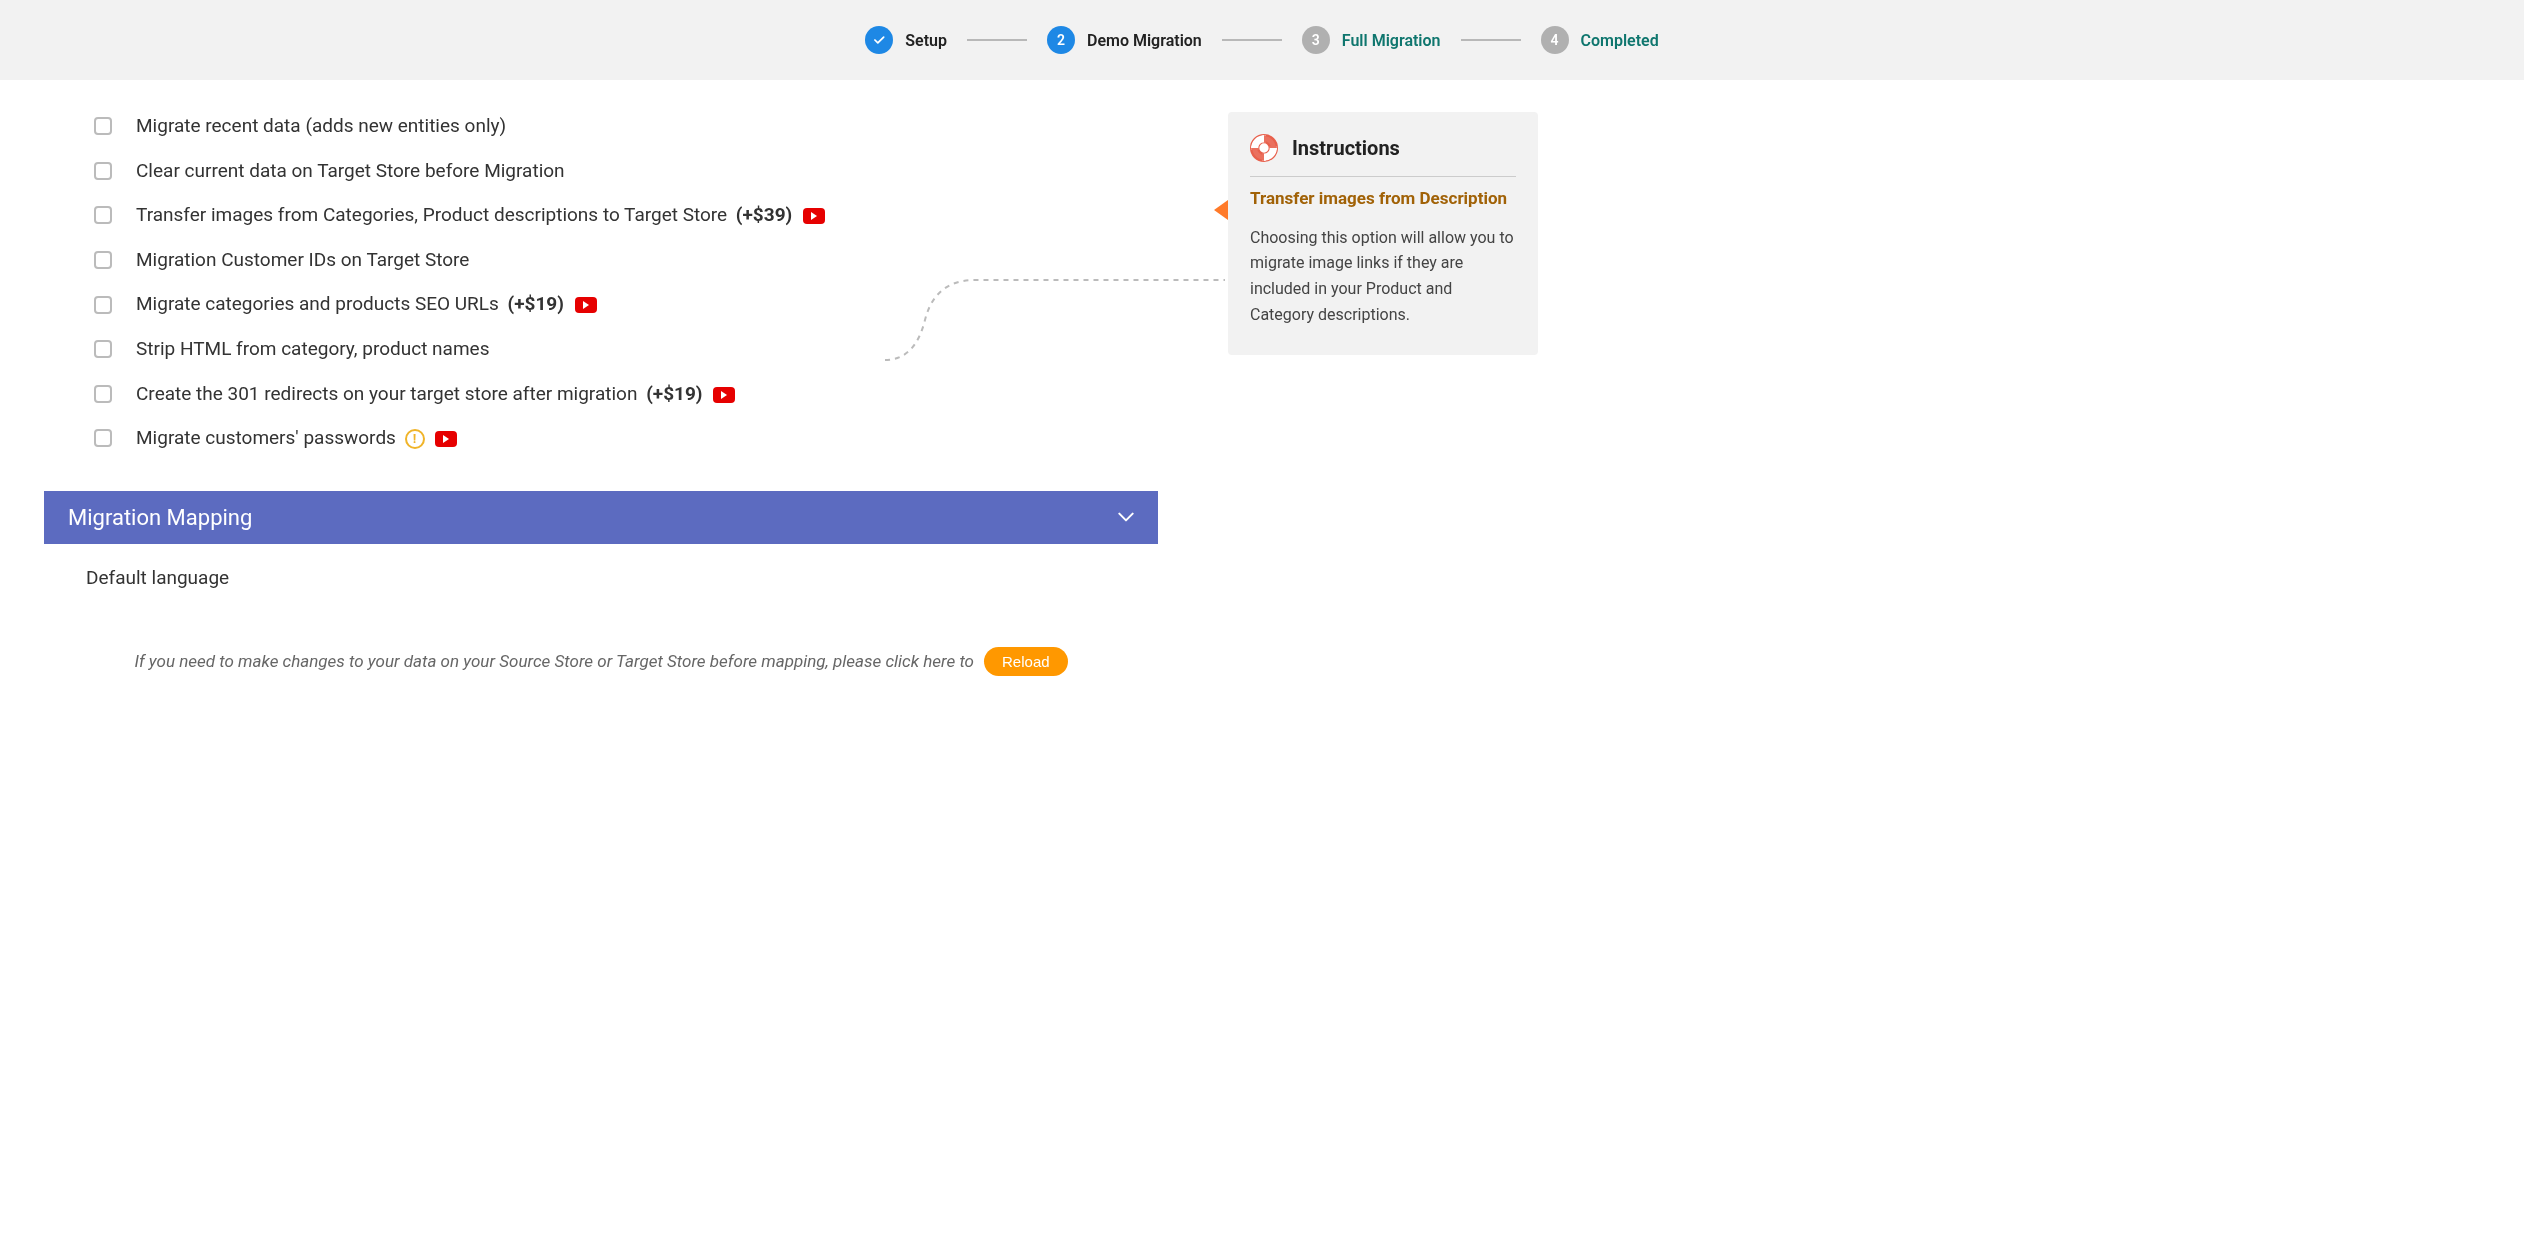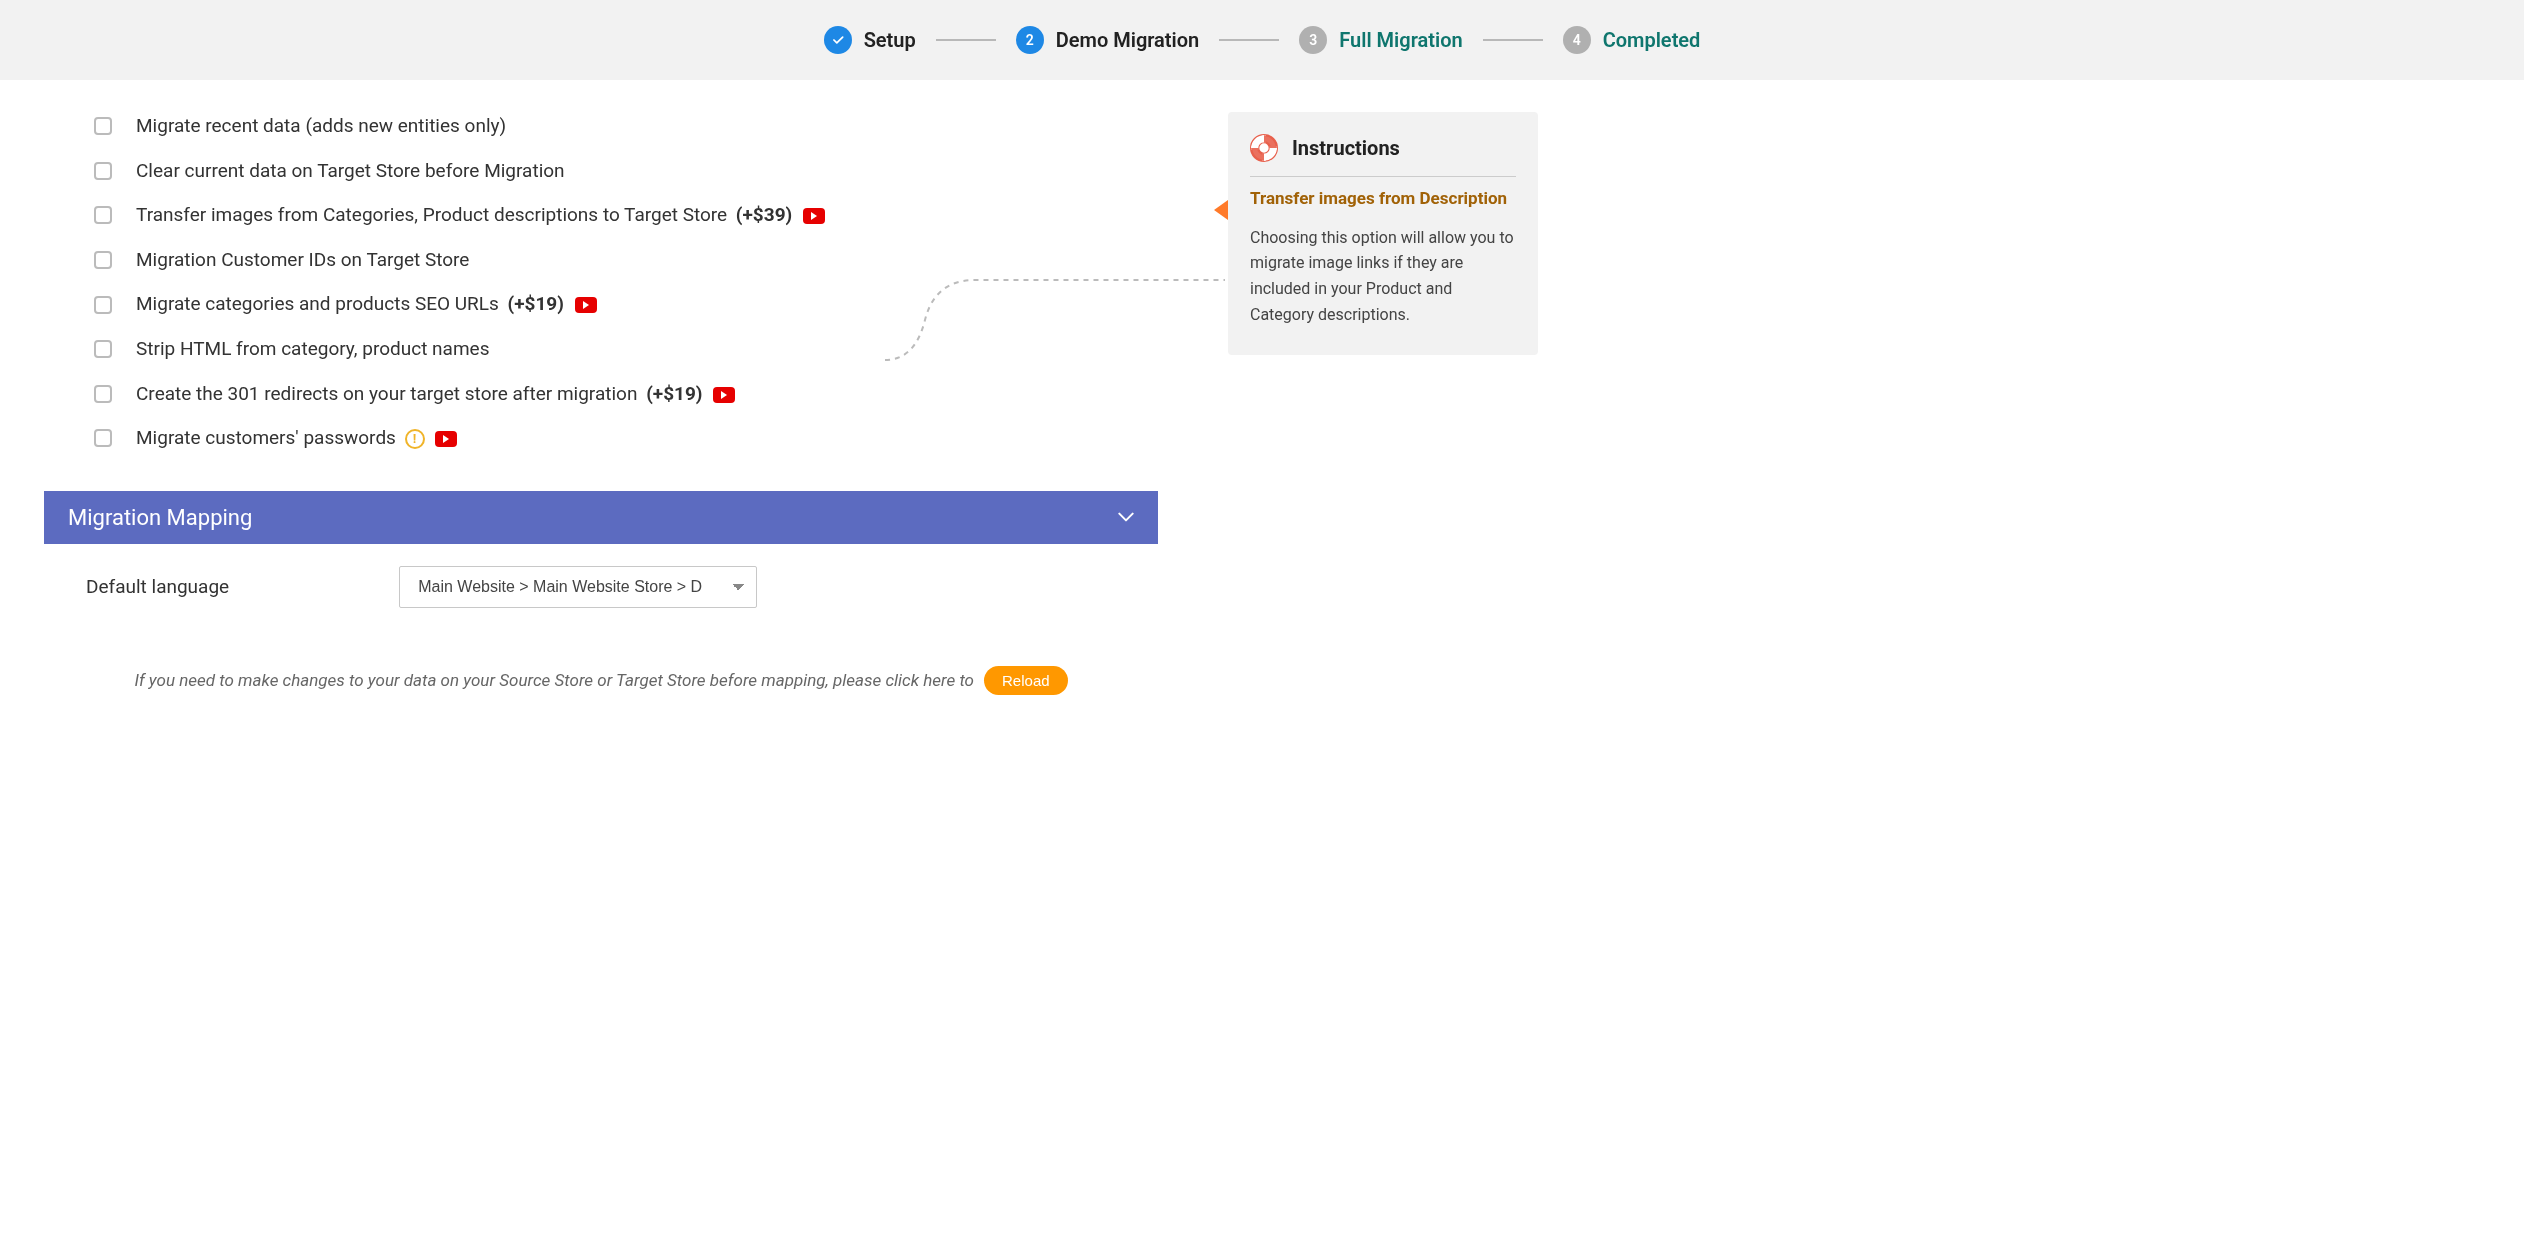--- a/index.html
+++ b/index.html
@@ -5,21 +5,21 @@
 * { box-sizing: border-box; margin: 0; padding: 0; }
 body { font-family: -apple-system, BlinkMacSystemFont, "Segoe UI", Roboto, Arial, sans-serif; background: #fff; color: #333; }
 
 
 .stepper-bar { background: #f2f2f2; padding: 26px 0; display: flex; justify-content: center; align-items: center; gap: 0; }
 .step { display: flex; align-items: center; gap: 12px; }
 .step-circle { width: 28px; height: 28px; border-radius: 50%; display: flex; align-items: center; justify-content: center; font-size: 14px; font-weight: 600; color: #fff; }
 .step-circle.done { background: #1E88E5; }
 .step-circle.current { background: #1E88E5; }
 .step-circle.pending { background: #b0b0b0; }
-.step-label { font-size: 20px; font-weight: 600; }
+.step-label { font-size: 16px; font-weight: 600; }
 .step-label.done { color: #222; }
 .step-label.current { color: #222; }
 .step-label.pending { color: #0f766e; }
 .step-line { width: 60px; height: 2px; background: #b8b8b8; margin: 0 20px; }
 
 
 .wrap { display: flex; padding: 0 44px; gap: 70px; position: relative; }
 .main { flex: 1; max-width: 1114px; }
 .side { width: 310px; margin-top: 32px; position: relative; }
 
@@ -126,23 +126,20 @@
 
     <div class="section-header">
       <span>Migration Mapping</span>
       <svg class="chev" viewBox="0 0 24 14">
           <path d="M2 2l10 10L22 2" stroke="#fff" stroke-width="3" fill="none" stroke-linecap="round" stroke-linejoin="round"></path>
         </svg>
     </div>
     <div class="lang-body">
       <div class="lang-row">
         <span class="lang-label">Default language</span>
-        <select class="lang-select">
-          <option>Main Website &gt; Main Website Store &gt; D</option>
-        </select>
       </div>
     </div>
     <div class="lang-note">
       <span>If you need to make changes to your data on your Source Store or Target Store before mapping, please click here to</span>
       <button class="reload-btn">Reload</button>
     </div>
   </div>
 
   <svg class="connector" viewBox="0 0 340 100">
     <path d="M 0 90 Q 30 90 40 50 Q 50 10 90 10 L 340 10" stroke="#bbb" stroke-width="2" stroke-dasharray="5,5" fill="none"></path>

